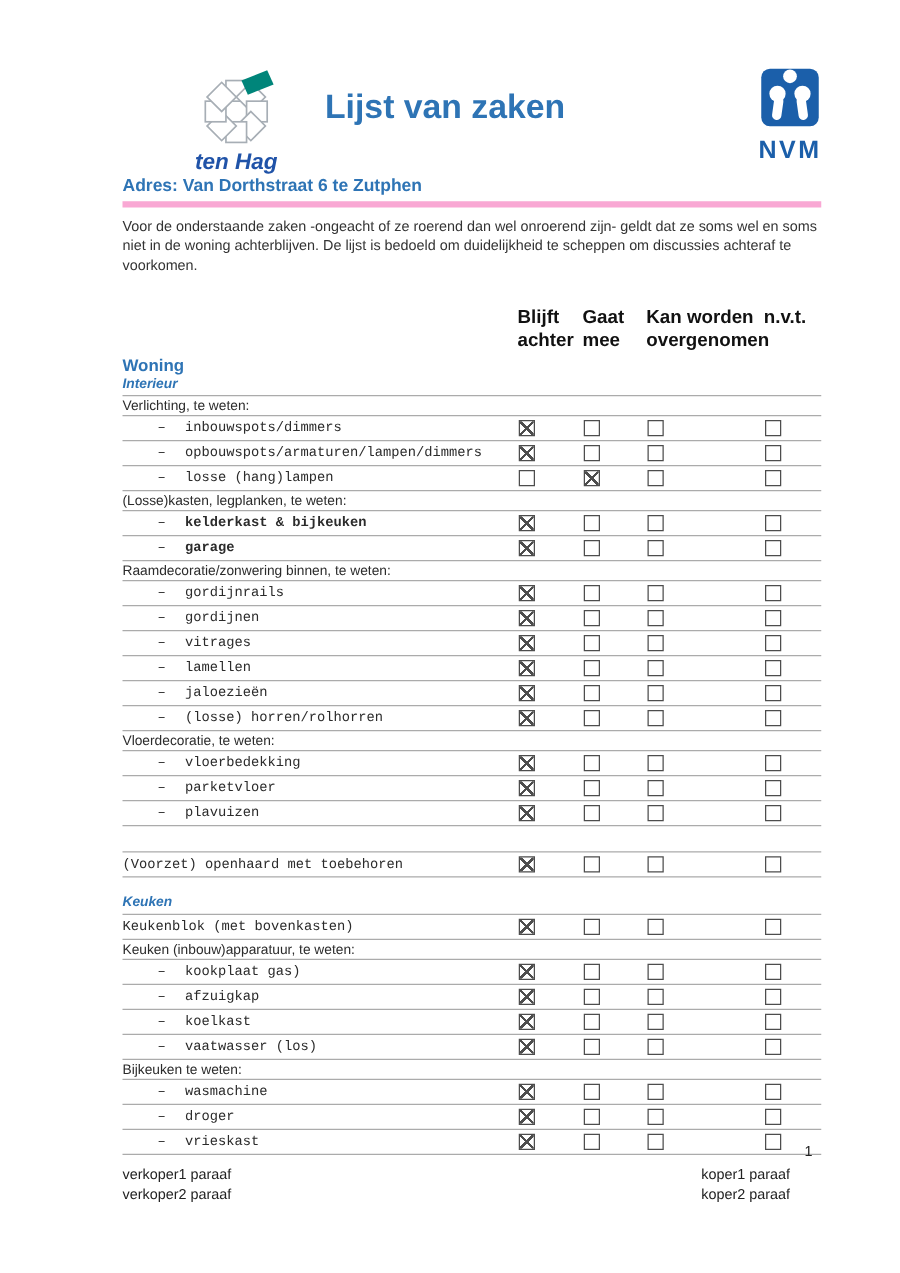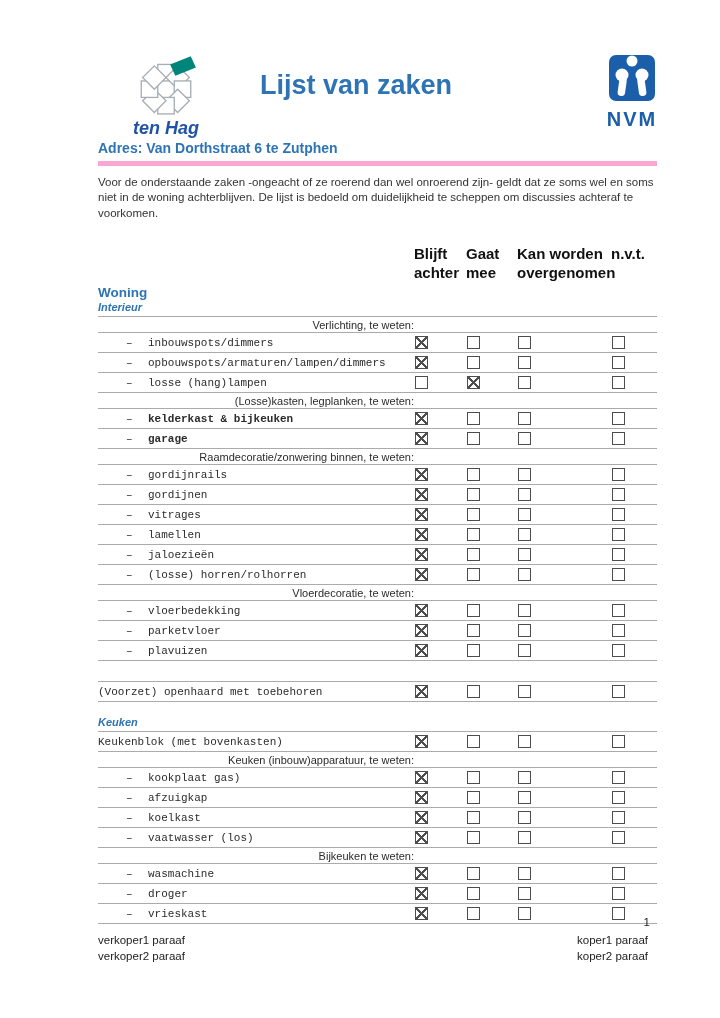--- a/index.html
+++ b/index.html
@@ -2,58 +2,58 @@
 <html><head>
 <meta charset="utf-8">
 <style>
   html,body{margin:0;padding:0;background:#fff;}
   .page{
     position:relative;width:720px;height:1018px;background:#ffffff;
     font-family:"Liberation Sans",sans-serif;color:#2b2b2b;overflow:hidden;
   }
   
   .header{position:relative;height:140px;}
-  .tenhag{position:absolute;left:110px;top:50px;width:112px;text-align:center;}
+  .tenhag{position:absolute;left:110px;top:50px;width:112px;text-align:right;}
   .tenhag-text{font-size:18px;font-weight:bold;font-style:italic;color:#2053a8;margin-top:-2px;letter-spacing:0;}
   .doc-title{position:absolute;left:260px;top:70px;margin:0;font-size:27px;font-weight:bold;color:#2e74b5;white-space:nowrap;}
   .nvm{position:absolute;left:606px;top:52px;width:52px;text-align:center;}
   .nvm-text{font-size:20px;font-weight:bold;color:#1b5faa;letter-spacing:2px;margin-top:0;}
   
   .content{margin-left:98px;width:559px;}
   .adres{margin:0;font-size:14px;font-weight:bold;color:#2e74b5;padding-bottom:5px;border-bottom:5px solid #f9a8d4;}
   .intro{margin:9px 0 0 0;font-size:11.5px;line-height:1.34;color:#333;}
   
   .grid5{display:grid;grid-template-columns:316px 52px 51px 94px 46px;}
   .colheads{margin-top:23px;font-size:15px;font-weight:bold;color:#111;line-height:1.27;}
   .woning{margin-top:3px;font-size:13.5px;font-weight:bold;color:#2e74b5;}
   .interieur{margin-top:1px;font-size:11px;font-weight:bold;font-style:italic;color:#2e74b5;padding-bottom:3px;}
   
   .itable{border-top:1px solid #ababab;font-size:11px;}
   .trow{border-bottom:1px solid #ababab;}
   .cell-label{white-space:nowrap;}
   .row-group{min-height:15px;}
-  .row-group .cell-label{align-self:end;padding-bottom:1px;text-align:right;}
+  .row-group .cell-label{align-self:end;padding-bottom:1px;}
   .row-item,.row-plain{height:19px;align-items:center;font-family:Liberation Mono, monospace;}
   .row-spacer{height:20px;}
   .row-subsection{height:29px;}
   .row-subsection .cell-label{align-self:end;padding-bottom:3px;color:#2e74b5;font-weight:bold;font-style:italic;}
   .dash{display:none;}
   .row-item .dash{display:inline-block;width:22px;margin-left:28px;}
   .bold{font-weight:bold;}
   .ccell{display:flex;align-items:center;}
   .cb{width:11px;height:11px;border:1.5px solid #4d4d4d;margin-left:1px;flex:none;}
   .cb.checked{
     background-image:
       linear-gradient(45deg,transparent 43%,#4d4d4d 43%,#4d4d4d 57%,transparent 57%),
       linear-gradient(135deg,transparent 43%,#4d4d4d 43%,#4d4d4d 57%,transparent 57%);
   }
   
   .pagenum{position:absolute;top:916px;right:70px;font-size:11.5px;color:#222;}
   .paraaf-left{position:absolute;top:933px;left:98px;font-size:11.5px;line-height:1.35;color:#222;}
-  .paraaf-right{position:absolute;top:933px;right:72px;font-size:11.5px;line-height:1.35;color:#222;text-align:right;}
+  .paraaf-right{position:absolute;top:933px;right:88px;font-size:11.5px;line-height:1.35;color:#222;text-align:right;}
 </style>
 </head>
 <body>
 
 <div class="page">
 
   <div class="header">
     <div class="tenhag">
       <svg width="66" height="66" viewBox="0 0 64 64">
         <g fill="#ffffff" stroke="#a7aeb5" stroke-width="1.3">

